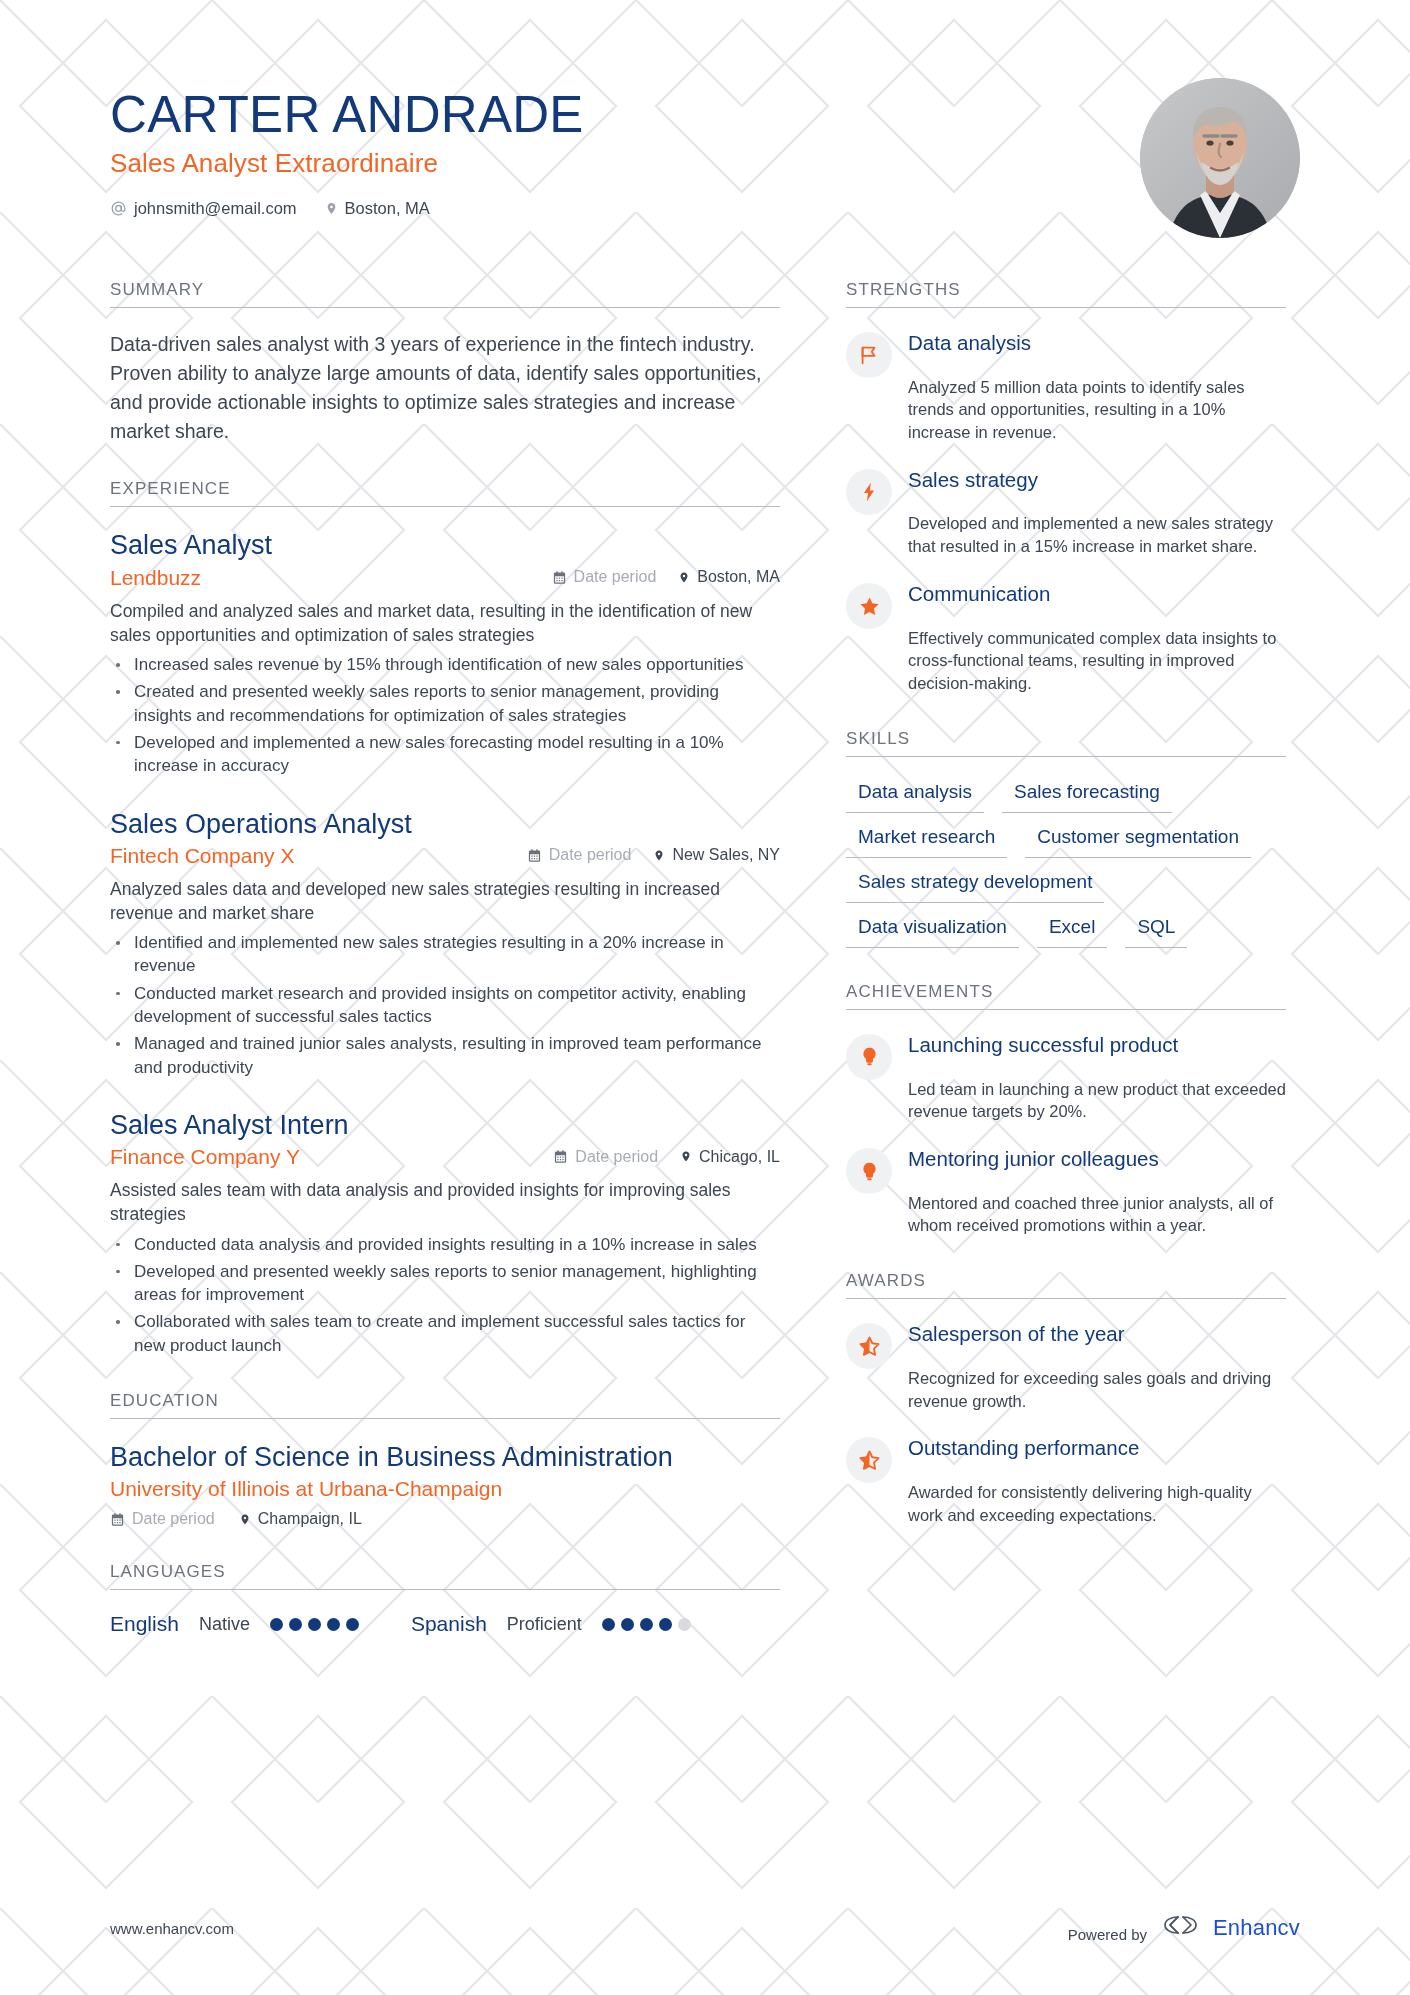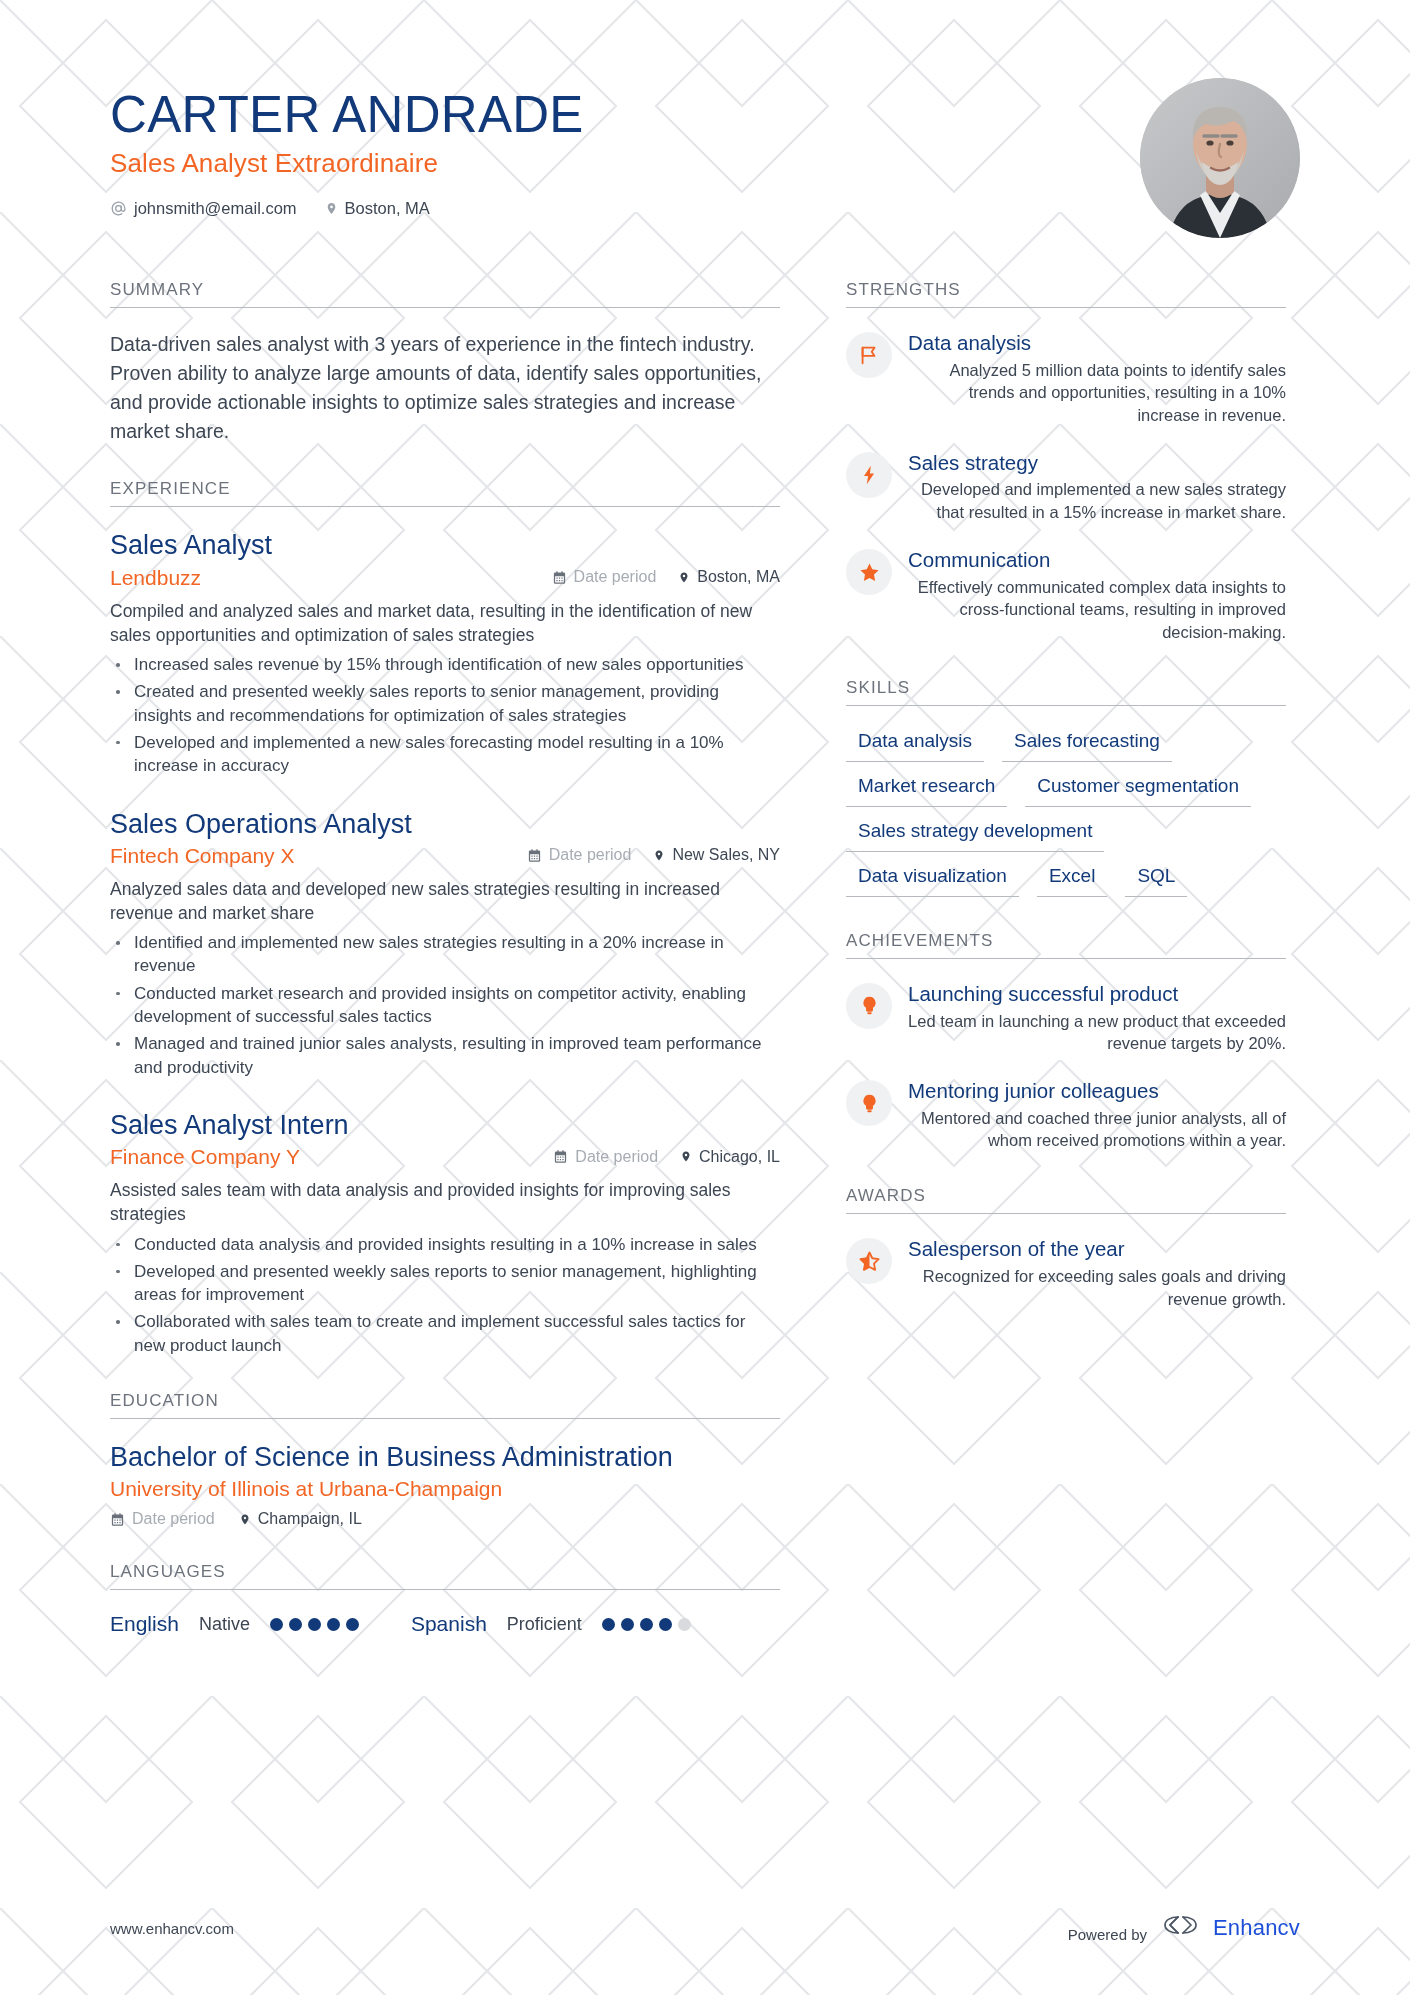--- a/index.html
+++ b/index.html
@@ -207,22 +207,21 @@
   .entry-body { flex: 1 1 auto; padding-top: 1px; }
   .entry-title {
     font-size: 20.5px;
     color: #123a7a;
     line-height: 1.2;
   }
   .entry-desc {
     font-size: 16.5px;
     line-height: 1.38;
     color: #3d4653;
-    margin-top: 3px;
-    text-align: right;
+    margin-top: 20px;
   }
 
   
   .skills-wrap {
     display: flex;
     flex-wrap: wrap;
     gap: 11px 18px;
   }
   .skill {
     font-size: 19px;
@@ -606,20 +605,37 @@
                 <path d="M12 2.6l2.9 6 6.6.95-4.8 4.65 1.15 6.55L12 17.7l-5.85 3.05L7.3 14.2 2.5 9.55l6.6-.95z" fill="none" stroke="#f26524" stroke-width="1.9" stroke-linejoin="round"></path>
                 <path d="M12 2.6l2.9 6 6.6.95-4.8 4.65 1.15 6.55L12 17.7l-5.85 3.05L7.3 14.2 2.5 9.55l6.6-.95z" fill="#f26524" clip-path="url(#halfA)"></path>
               </svg>
             </div>
             <div class="entry-body">
               <div class="entry-title">Salesperson of the year</div>
               <div class="entry-desc">Recognized for exceeding sales goals and driving revenue growth.</div>
             </div>
           </div>
 
+          <div class="entry">
+            <div class="entry-icon">
+              <svg width="23" height="23" viewBox="0 0 24 24">
+                <defs>
+                  <clipPath id="halfB">
+                      <rect x="0" y="0" width="12" height="24"></rect>
+                    </clipPath>
+                </defs>
+                <path d="M12 2.6l2.9 6 6.6.95-4.8 4.65 1.15 6.55L12 17.7l-5.85 3.05L7.3 14.2 2.5 9.55l6.6-.95z" fill="none" stroke="#f26524" stroke-width="1.9" stroke-linejoin="round"></path>
+                <path d="M12 2.6l2.9 6 6.6.95-4.8 4.65 1.15 6.55L12 17.7l-5.85 3.05L7.3 14.2 2.5 9.55l6.6-.95z" fill="#f26524" clip-path="url(#halfB)"></path>
+              </svg>
+            </div>
+            <div class="entry-body">
+              <div class="entry-title">Outstanding performance</div>
+              <div class="entry-desc">Awarded for consistently delivering high-quality work and exceeding expectations.</div>
+            </div>
+          </div>
         </div>
 
       </div>
     </div>
   </div>
 
   <div class="footer">
     <div class="footer-url">www.enhancv.com</div>
     <div class="powered">
       <span>Powered by</span>

